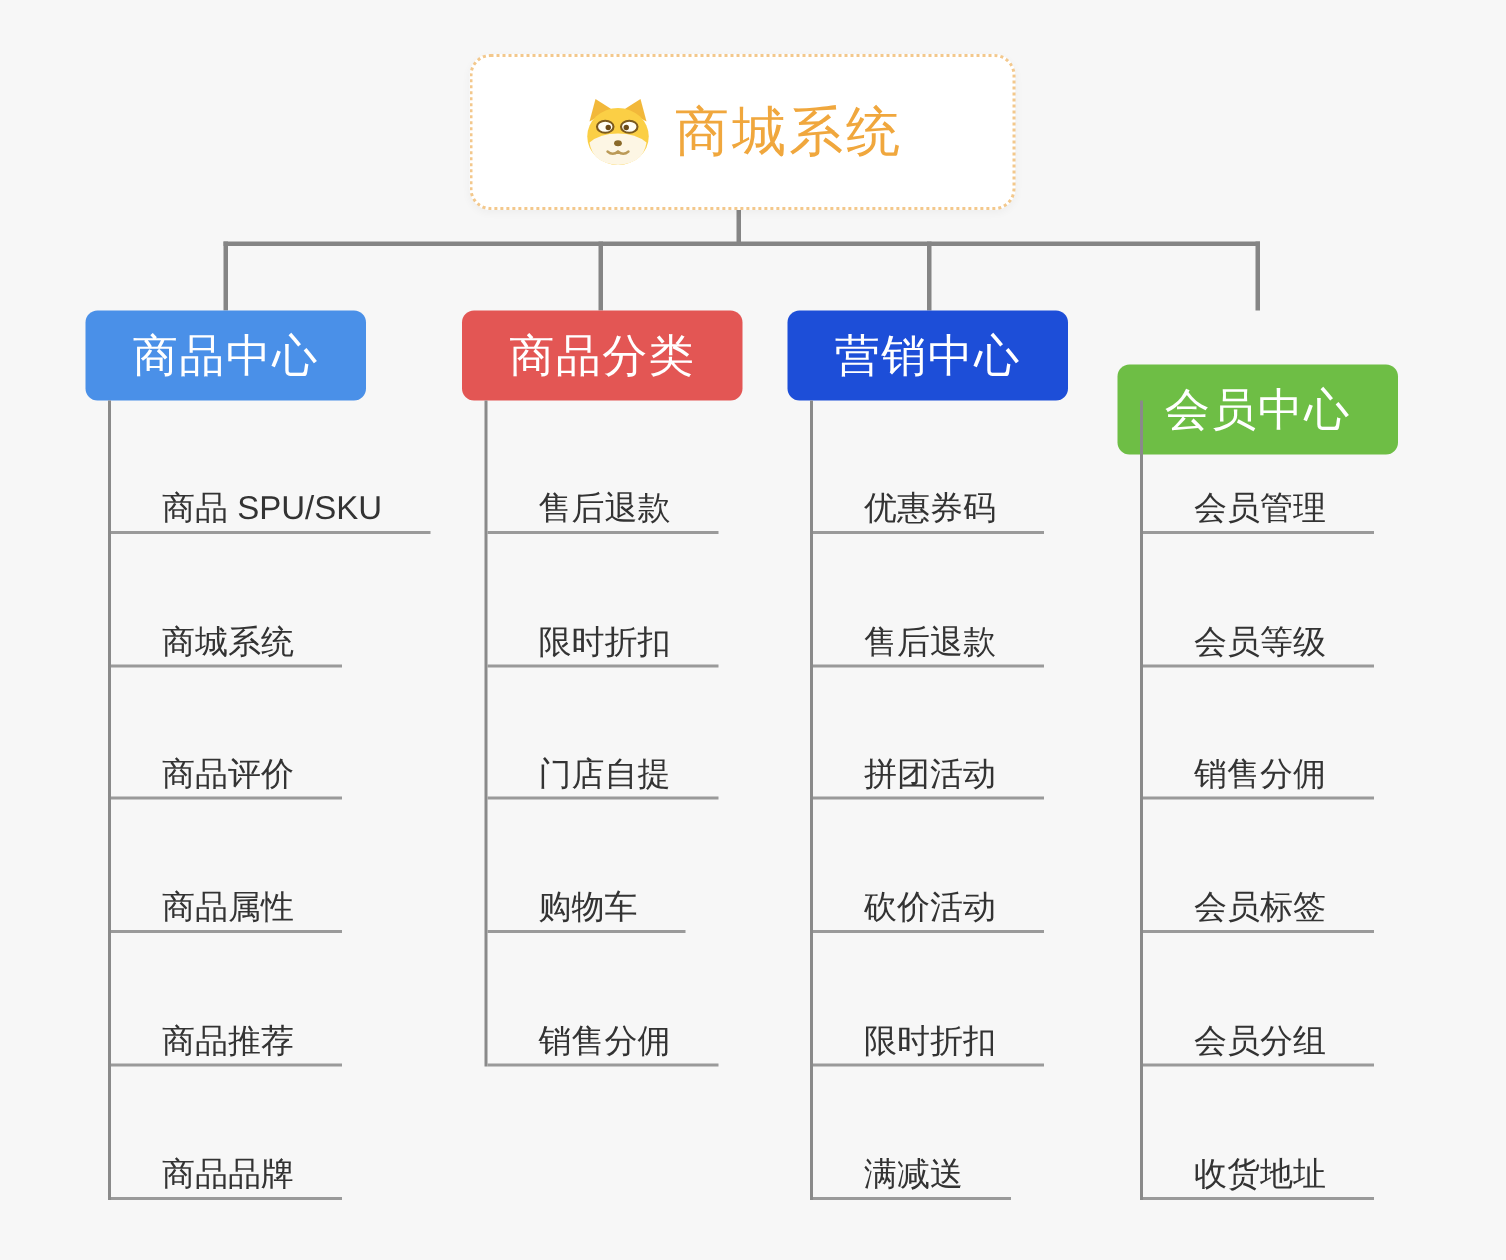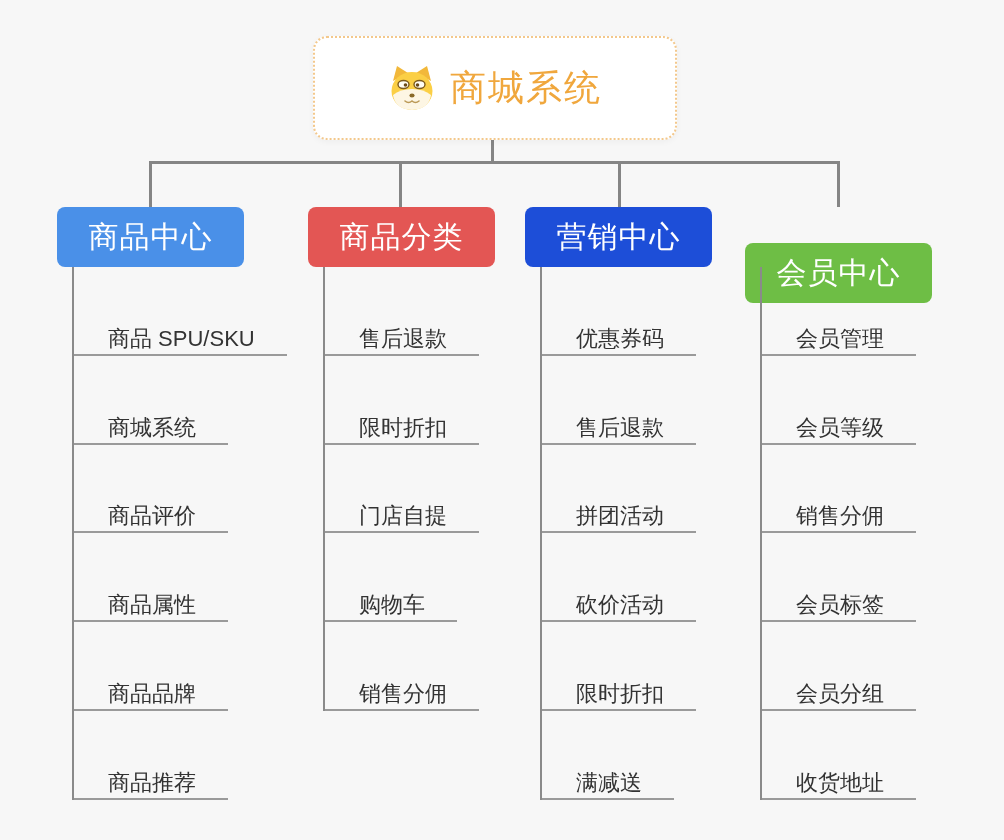--- a/index.html
+++ b/index.html
@@ -89,22 +89,22 @@
   <span class="root-title">商城系统</span>
 </div>
 
 <div class="branch b0">
   <div class="topic" style="background-color: rgb(74, 144, 232);">商品中心</div>
   <div class="children">
     <div class="child">商品 SPU/SKU</div>
     <div class="child">商城系统</div>
     <div class="child">商品评价</div>
     <div class="child">商品属性</div>
+    <div class="child">商品推荐</div>
     <div class="child">商品品牌</div>
-    <div class="child">商品推荐</div>
   </div>
 </div>
 
 <div class="branch b1">
   <div class="topic" style="background-color: rgb(227, 86, 84);">商品分类</div>
   <div class="children">
     <div class="child">售后退款</div>
     <div class="child">限时折扣</div>
     <div class="child">门店自提</div>
     <div class="child">购物车</div>

